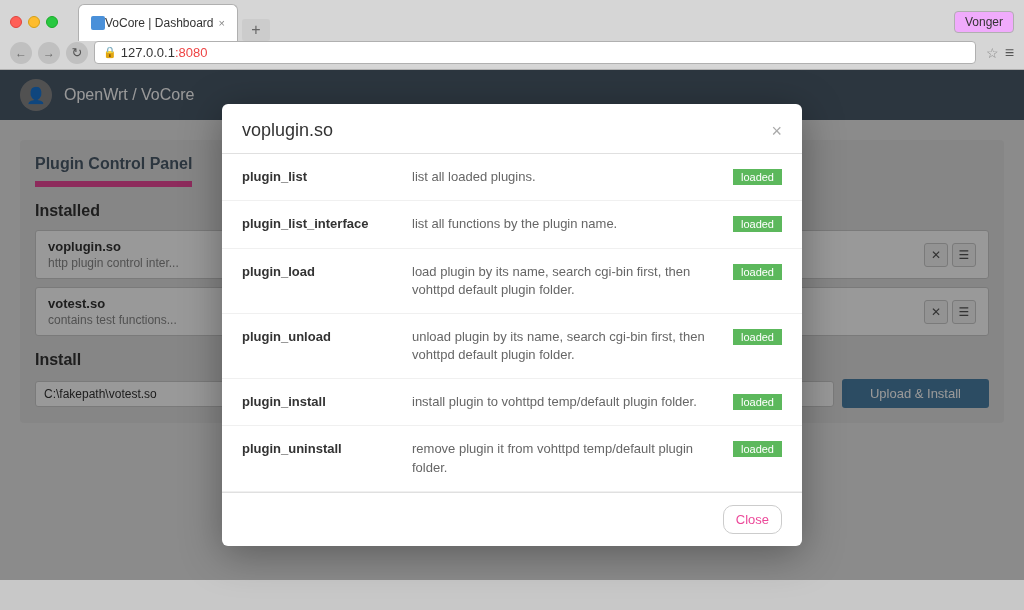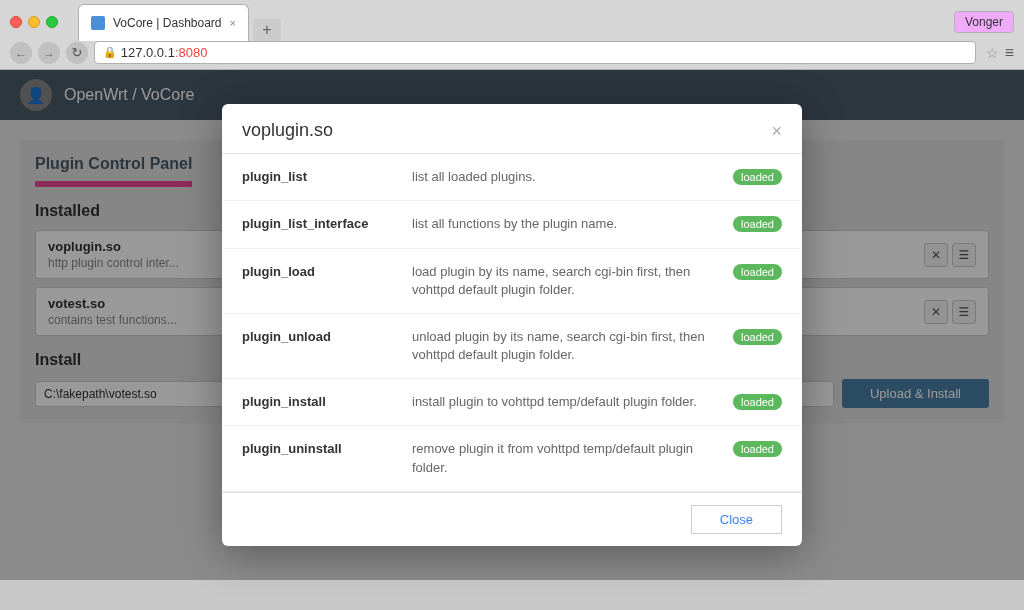--- a/index.html
+++ b/index.html
@@ -50,21 +50,20 @@
     }
 
     .tab {
       background: white;
       border-radius: 6px 6px 0 0;
       padding: 11px 12px;
       font-size: 12px;
       color: #333;
       display: flex;
       align-items: center;
-      gap: 8px;
       min-width: 160px;
       border: 1px solid #b0b0b0;
       border-bottom: none;
     }
 
     .tab-favicon {
       width: 14px;
       height: 14px;
       background: #4a90d9;
       border-radius: 2px;
@@ -346,40 +345,40 @@
       color: #666;
       font-size: 13px;
       line-height: 1.4;
     }
 
     .loaded-badge {
       background: #5cb85c;
       color: white;
       font-size: 11px;
       padding: 2px 8px;
-      border-radius: 8px;
+      border-radius: 0;
       flex-shrink: 0;
       align-self: flex-start;
       margin-top: 1px;
     }
 
     .modal-footer {
       padding: 12px 20px;
       border-top: 1px solid #e0e0e0;
       display: flex;
       justify-content: flex-end;
     }
 
     .close-btn {
       background: white;
       border: 1px solid #ccc;
-      border-radius: 0;
-      padding: 6px 28px;
-      font-size: 13px;
-      color: #3b82f6;
+      border-radius: 10px;
+      padding: 6px 12px;
+      font-size: 13px;
+      color: #ec4899;
       cursor: pointer;
     }
   </style>
 </head>
 <body>
 
 <div class="browser-chrome">
   <div class="title-bar">
     <div class="traffic-lights">
       <div class="traffic-light tl-close"></div>

